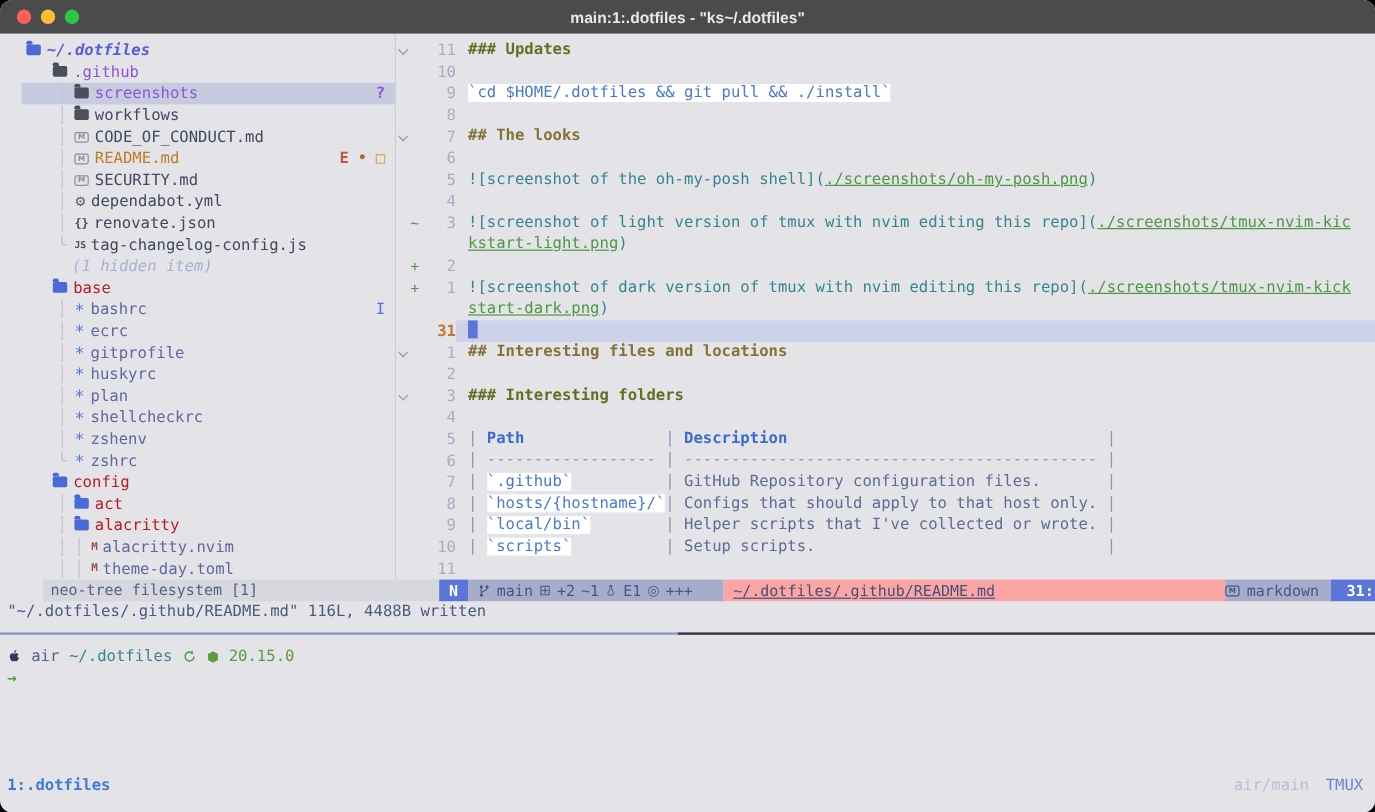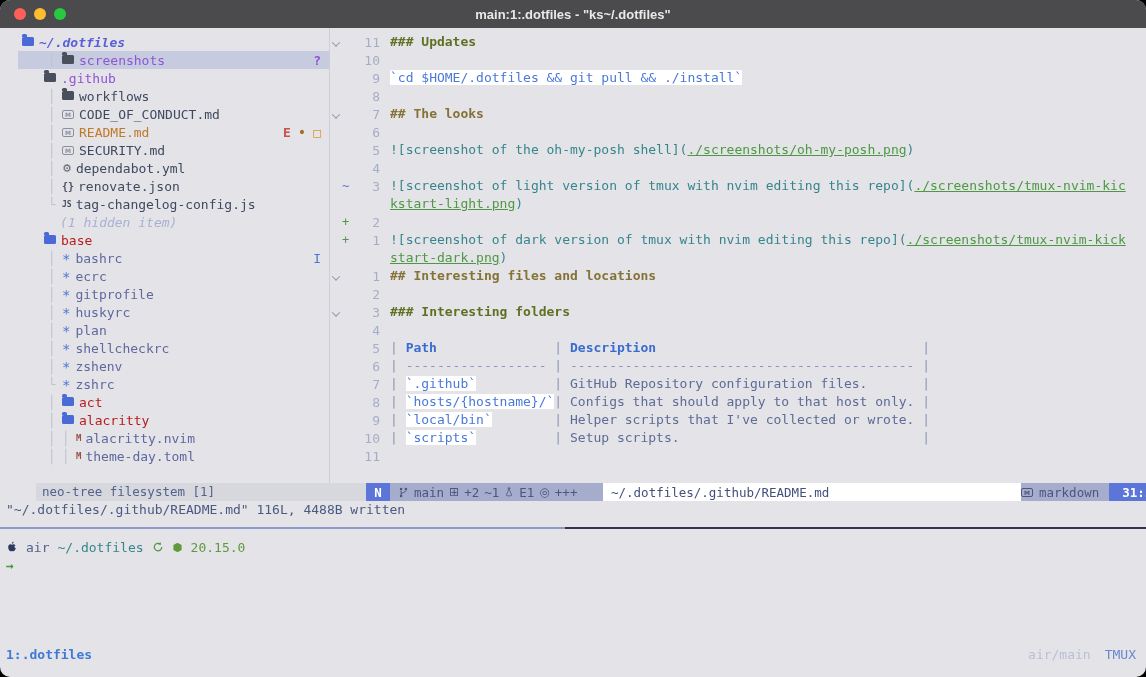--- a/index.html
+++ b/index.html
@@ -84,21 +84,21 @@
 
   
   .statusrow { flex:0 0 18px; display:flex; font-size:12.5px; align-items:stretch;margin-left:36px; }
   .nt-status { width:330px; flex:0 0 330px; background:#d7d8de; color:#53618c;
                padding-left:6px; line-height:18px; }
   .seg { display:flex; align-items:center; }
   .seg-mode { width:24px; flex:0 0 24px; background:#5b75d8; color:#fff; font-weight:bold;
               justify-content:center; }
   .seg-info { width:213px; flex:0 0 213px; background:#a6adcc; color:#4a5680; gap:5px;
               padding-left:8px; }
-  .seg-path { width:418px; flex:0 0 418px; background:#ffffff; color:#43507c; padding-left:8px; }
+  .seg-path { width:418px; flex:0 0 418px; background:#fca5a5; color:#43507c; padding-left:8px;text-decoration:underline; }
   .seg-ft   { flex:1; background:#a6adcc; color:#4a5680; justify-content:flex-end; gap:6px;
               padding-right:10px; }
   .seg-pos  { width:56px; flex:0 0 56px; background:#5b75d8; color:#fff; font-weight:bold;
               justify-content:center; }
   .sic { font-family:"DejaVu Sans", sans-serif; font-size:12px; }
   .mdbox { width:12px; height:9px; border:1px solid #4a5680; border-radius:2px; color:#4a5680;
            font:bold 6px/7px "DejaVu Sans", sans-serif; text-align:center; display:inline-block; }
 
   
   .msgline { flex:0 0 18px; color:#4a5a80; font-size:13px; line-height:18px; padding-left:6px; }
@@ -134,31 +134,31 @@
     <span class="title">main:1:.dotfiles - "ks~/.dotfiles"</span>
   </div>
 
   <div class="main">
 
     <div class="sidebar">
       <div class="srow p0">
         <span class="ficon f-blue"></span>
         <span class="lbl-root">~/.dotfiles</span>
       </div>
+      <div class="srow p1">
+        <span class="ficon f-dark"></span>
+        <span class="lbl-purple">.github</span>
+      </div>
       <div class="srow p1 selected">
         <span class="gcol">│</span>
         <span class="ficon f-dark"></span>
         <span class="lbl-purple">screenshots</span>
         <span class="marks">
             <span class="mk-q">?</span>
           </span>
-      </div>
-      <div class="srow p1">
-        <span class="ficon f-dark"></span>
-        <span class="lbl-purple">.github</span>
       </div>
       <div class="srow p1">
         <span class="gcol">│</span>
         <span class="ficon f-dark"></span>
         <span>workflows</span>
       </div>
       <div class="srow p1">
         <span class="gcol">│</span>
         <span class="iconbox">M</span>
         <span>CODE_OF_CONDUCT.md</span>
@@ -237,20 +237,24 @@
         <span class="gcol">│</span>
         <span class="tstar">*</span>
         <span class="lbl-slate">zshenv</span>
       </div>
       <div class="srow p1">
         <span class="gcol">└</span>
         <span class="tstar">*</span>
         <span class="lbl-slate">zshrc</span>
       </div>
       <div class="srow p1">
+        <span class="ficon f-blue"></span>
+        <span class="lbl-blue">config</span>
+      </div>
+      <div class="srow p1">
         <span class="gcol">│</span>
         <span class="ficon f-blue"></span>
         <span class="lbl-blue">act</span>
       </div>
       <div class="srow p1">
         <span class="gcol">│</span>
         <span class="ficon f-blue"></span>
         <span class="lbl-blue">alacritty</span>
       </div>
       <div class="srow p1">
@@ -312,20 +316,25 @@
         <span class="num">2</span><span class="txt"></span>
       </div>
       <div class="eline">
         <span class="fold"></span><span class="sign add">+</span>
         <span class="num">1</span>
         <span class="txt"><span class="md">![screenshot of dark version of tmux with nvim editing this repo](</span><span class="url">./screenshots/tmux-nvim-kick</span></span>
       </div>
       <div class="eline">
         <span class="fold"></span><span class="sign"></span><span class="num"></span>
         <span class="txt"><span class="url">start-dark.png</span><span class="md">)</span></span>
+      </div>
+      <div class="eline">
+        <span class="fold"></span><span class="sign"></span>
+        <span class="num cur">31</span>
+        <span class="txt cursorline"><span class="cursor"></span></span>
       </div>
       <div class="eline">
         <span class="fold"><i class="chev"></i></span>
         <span class="sign"></span><span class="num">1</span>
         <span class="txt"><span class="h2">## Interesting files and locations</span></span>
       </div>
       <div class="eline">
         <span class="fold"></span><span class="sign"></span><span class="num">2</span><span class="txt"></span>
       </div>
       <div class="eline">

